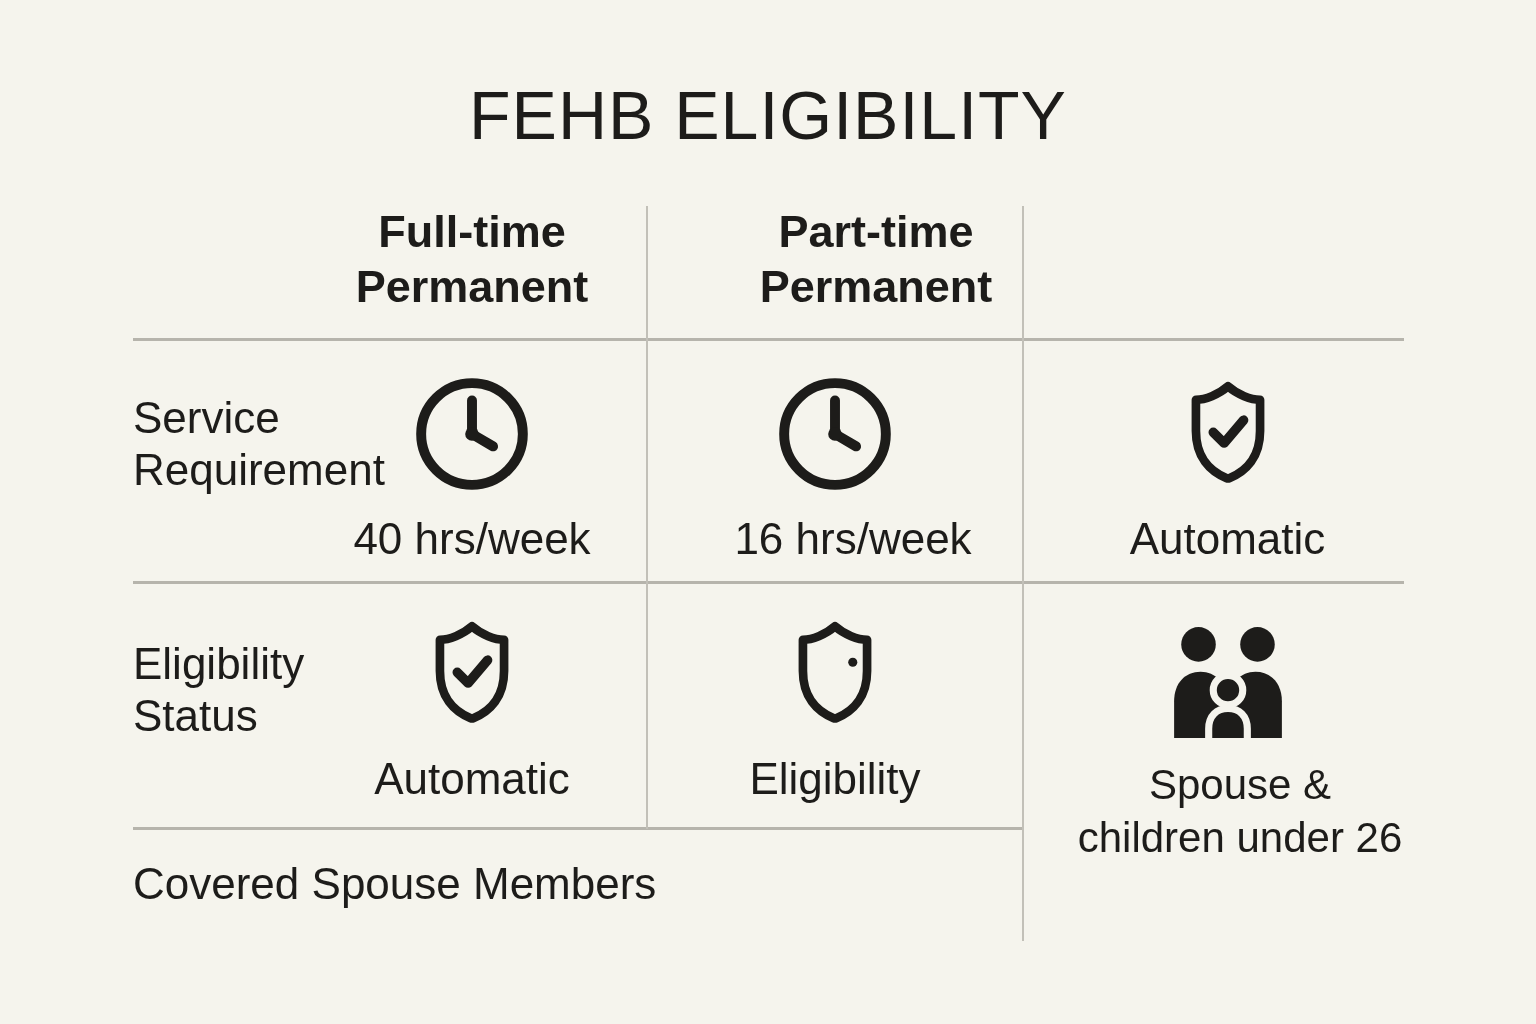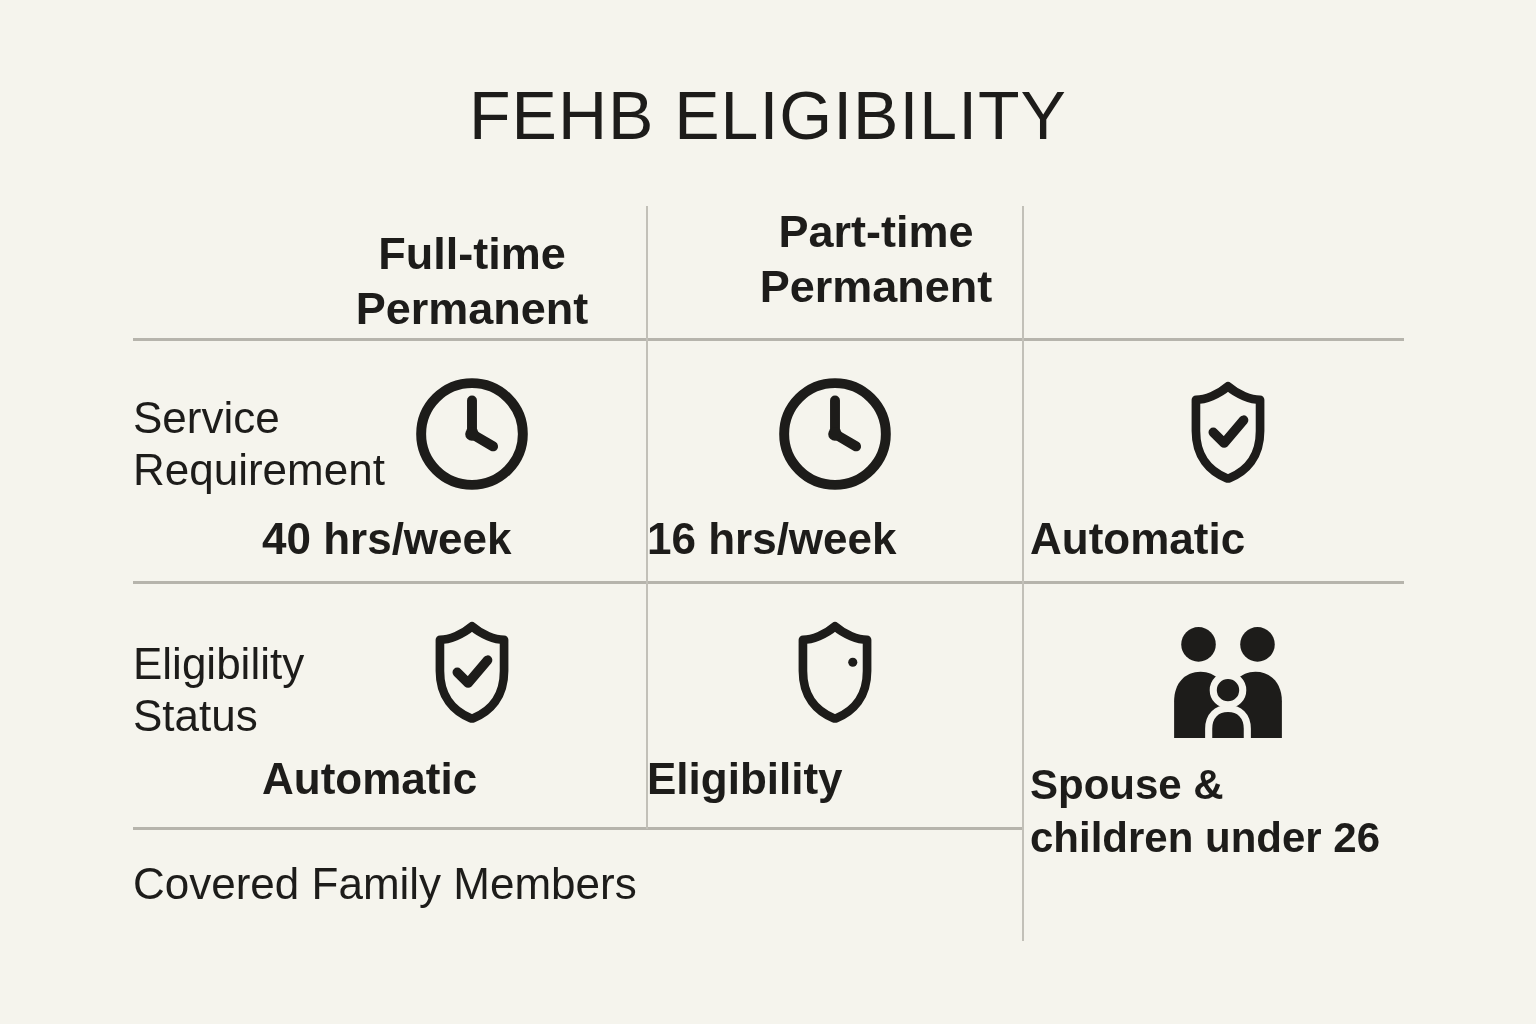--- a/index.html
+++ b/index.html
@@ -54,51 +54,51 @@
     white-space: pre-line;
   }
   .iconbox {
     position: absolute;
     display: flex;
     justify-content: center;
     align-items: flex-start;
   }
   .cellvalue {
     position: absolute;
-    text-align: left;
+    text-align: center;
     font-size: 44px;
-    font-weight: 700;
+    font-weight: 400;
     line-height: 53px;
     white-space: pre-line;
   }
   svg { display: block; }
 </style>
 </head>
 <body>
 
 <div class="page">
 
   <h1 class="title">FEHB ELIGIBILITY</h1>
 
   <div class="hline" style="left:133px; top:338px; width:1271px;"></div>
   <div class="hline" style="left:133px; top:581px; width:1271px;"></div>
   <div class="hline" style="left:133px; top:827px; width:890px;"></div>
   <div class="vline" style="left:646px; top:206px; height:623px;"></div>
   <div class="vline" style="left:1022px; top:206px; height:735px;"></div>
 
-  <div class="colhead" style="left:262px; top:204px; width:420px;margin-top:22px;">Full-time
+  <div class="colhead" style="left:262px; top:204px; width:420px;">Full-time
 Permanent</div>
   <div class="colhead" style="left:647px; top:204px; width:396px;padding-left:31px;">Part-time
 Permanent</div>
 
   <div class="rowlabel" style="left:133px; top:638px; width:310px;">Eligibility
 Status</div>
   <div class="rowlabel" style="left:133px; top:392px; width:310px;">Service
 Requirement</div>
-  <div class="rowlabel" style="left:133px; top:858px; width:700px;">Covered Family Members</div>
+  <div class="rowlabel" style="left:133px; top:858px; width:700px;">Covered Spouse Members</div>
 
   <div class="iconbox" style="left:262px; top:372px; width:420px;">
     <svg viewBox="0 0 100 100" width="124" height="124" aria-hidden="true">
       <circle cx="50" cy="50" r="41" fill="none" stroke="#1d1c1a" stroke-width="8"></circle>
       <line x1="50" y1="50" x2="50" y2="23" stroke="#1d1c1a" stroke-width="8" stroke-linecap="round"></line>
       <line x1="50" y1="50" x2="67" y2="60" stroke="#1d1c1a" stroke-width="8" stroke-linecap="round"></line>
       <circle cx="50" cy="50" r="5.5" fill="#1d1c1a"></circle>
     </svg>
   </div>
   <div class="cellvalue" style="left:262px; top:512px; width:420px;">40 hrs/week</div>

